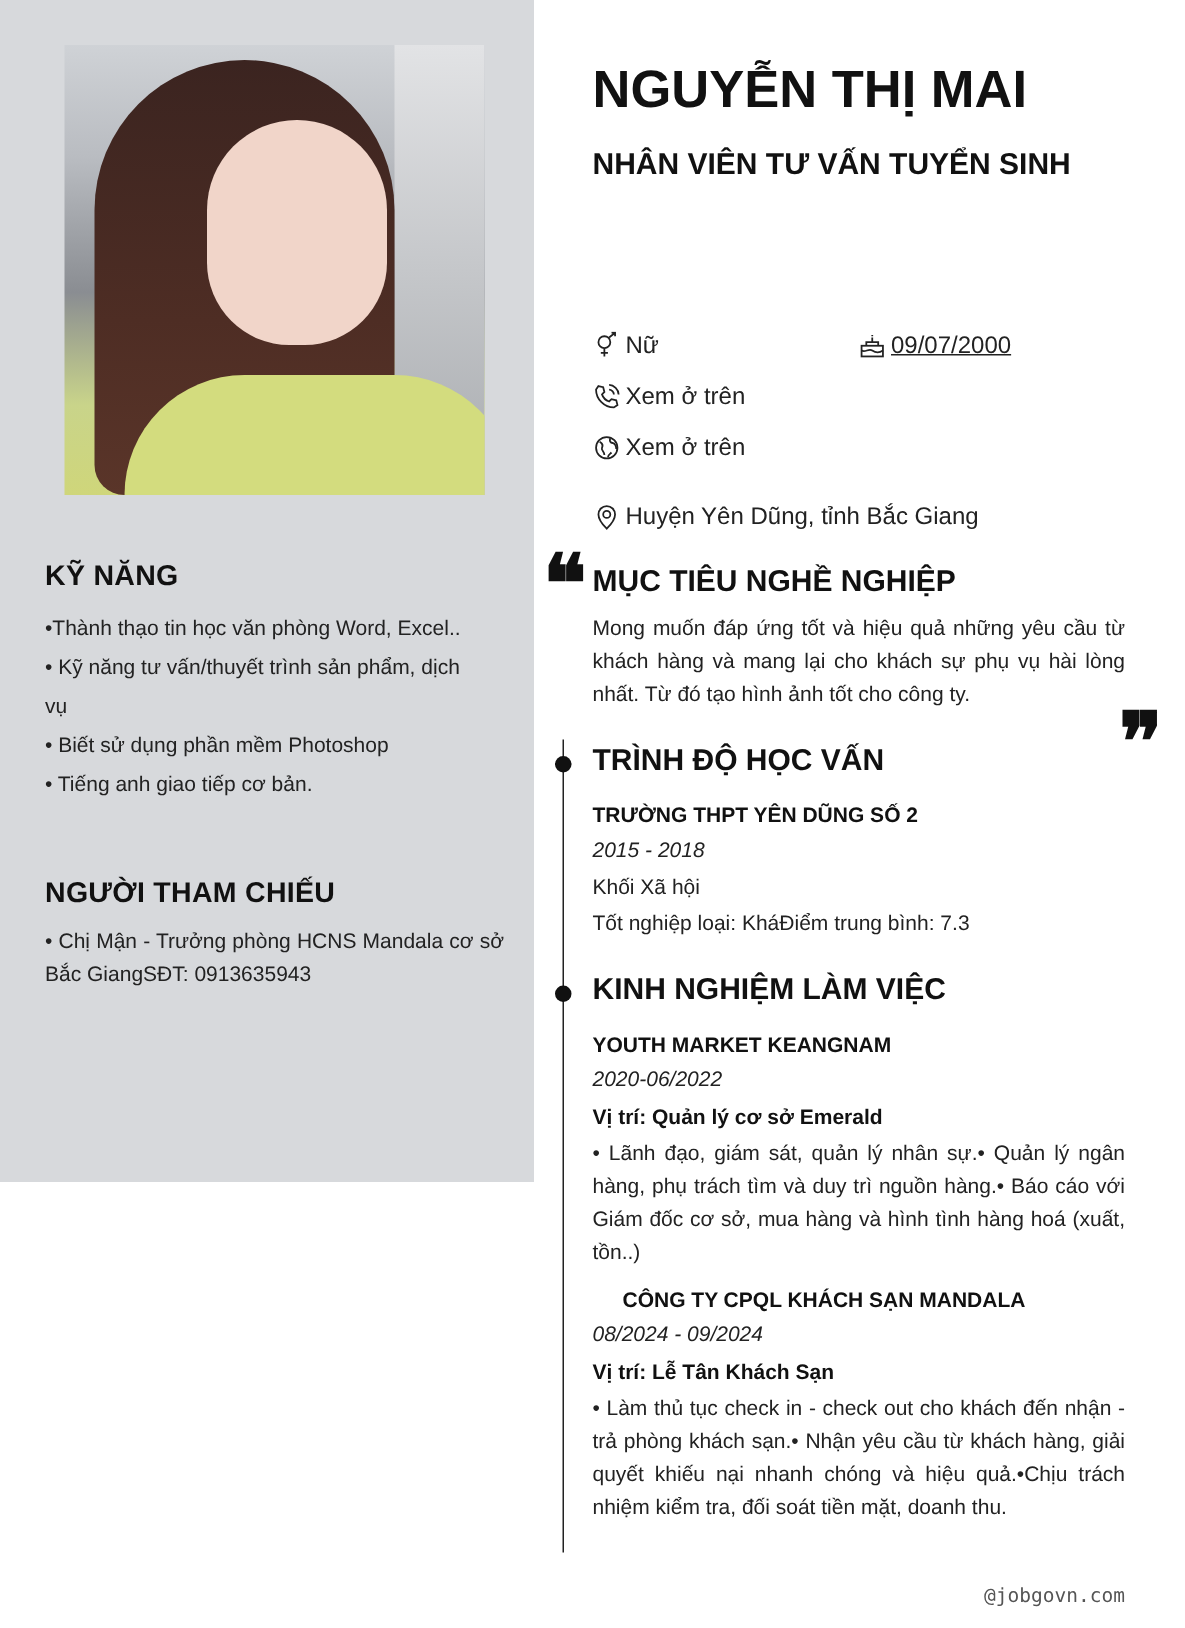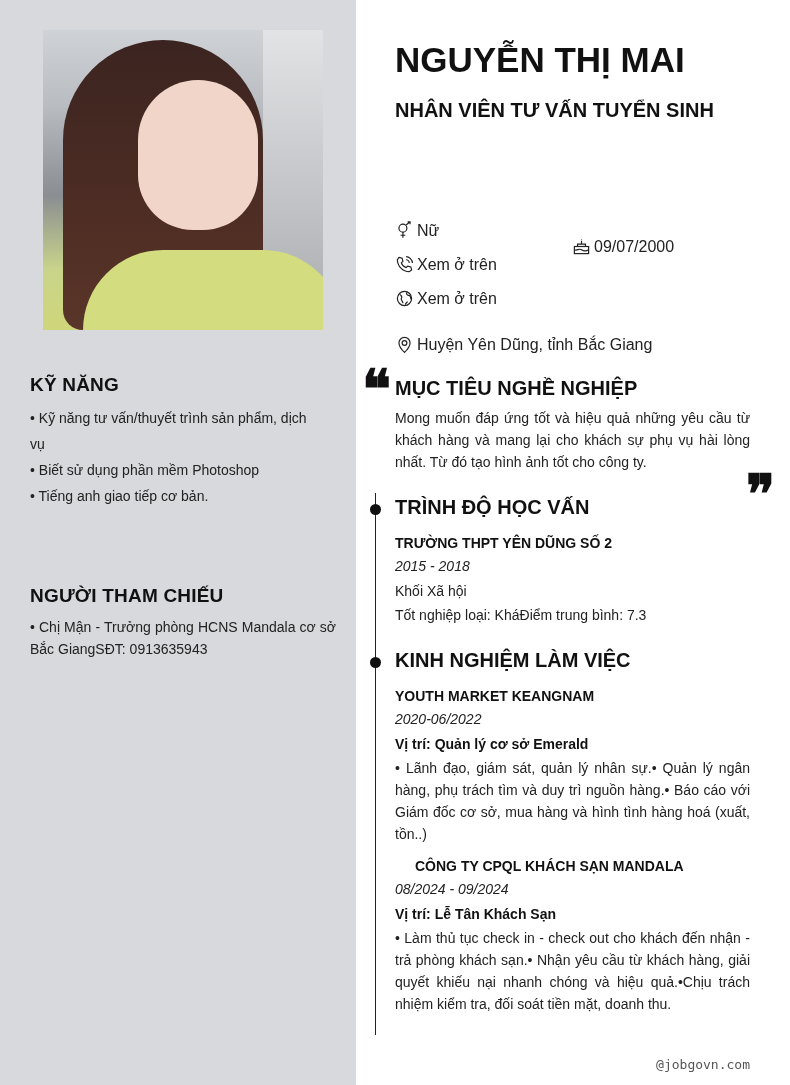--- a/index.html
+++ b/index.html
@@ -1,19 +1,19 @@
 <!DOCTYPE html>
 <html><head>
 <meta charset="utf-8">
 <style>
   * { box-sizing: border-box; margin: 0; padding: 0; }
   html, body { width: 790px; height: 1085px; background: #ffffff; overflow: hidden; }
   body { font-family: "Liberation Sans", "DejaVu Sans", sans-serif; color: #222; position: relative; }
 
-  .sidebar { position: absolute; left: 0; top: 0; width: 356px; height: 1085px; background: #d7d9dc; }
+  .sidebar { position: absolute; left: 0; top: 0; width: 356px; height: 788px; background: #d7d9dc; }
   .photo { position: absolute; left: 43px; top: 30px; width: 280px; height: 300px; overflow: hidden;
     background: linear-gradient(180deg, #cfd2d6 0%, #b9bcc1 25%, #8a8d92 55%, #c9d48a 80%, #cfd67a 100%); }
   .photo .hair { position: absolute; left: 20px; top: 10px; width: 200px; height: 290px; border-radius: 100px 100px 20px 20px;
     background: linear-gradient(180deg, #3b2420 0%, #4e2d24 60%, #5a3529 100%); }
   .photo .face { position: absolute; left: 95px; top: 50px; width: 120px; height: 150px; border-radius: 60px 60px 55px 55px; background: #f1d5c9; }
   .photo .shirt { position: absolute; left: 40px; top: 220px; width: 260px; height: 100px; border-radius: 80px 80px 0 0; background: #d3dc7e; }
   .photo .seat { position: absolute; right: 0; top: 0; width: 60px; height: 300px; background: linear-gradient(180deg,#e2e3e5,#a8abaf); }
 
   .side-h { position: absolute; left: 30px; font-size: 19px; font-weight: bold; color: #111; letter-spacing: 0.2px; }
   .side-list { position: absolute; left: 30px; width: 306px; font-size: 14px; color: #222; line-height: 26px; }
@@ -45,40 +45,41 @@
 <div class="sidebar">
   <div class="photo">
     <div class="seat"></div>
     <div class="hair"></div>
     <div class="shirt"></div>
     <div class="face"></div>
   </div>
 
   <div class="side-h" style="top:374px;">KỸ NĂNG</div>
   <div class="side-list" style="top:405px;">
+    <div>•Thành thạo tin học văn phòng Word, Excel..</div>
     <div style="width:282px;">• Kỹ năng tư vấn/thuyết trình sản phẩm, dịch vụ</div>
     <div>• Biết sử dụng phần mềm Photoshop</div>
     <div>• Tiếng anh giao tiếp cơ bản.</div>
   </div>
 
   <div class="side-h" style="top:585px;">NGƯỜI THAM CHIẾU</div>
   <div class="side-para" style="top:616px;">• Chị Mận - Trưởng phòng HCNS Mandala cơ sở Bắc GiangSĐT: 0913635943</div>
 </div>
 
 <div class="name">NGUYỄN THỊ MAI</div>
 <div class="title">NHÂN VIÊN TƯ VẤN TUYỂN SINH</div>
 
 <div class="info" style="left:395px; top:221px;">
   <svg viewBox="0 0 24 24" fill="none" stroke="#222" stroke-width="1.5">
       <circle cx="10" cy="9" r="5"></circle>
       <path d="M10 14v7M7 18h6M14 5l5-4M16 1h3v3"></path>
     </svg>
   <span>Nữ</span>
 </div>
-<div class="info" style="left:572px; top:237px;">
+<div class="info" style="left:572px; top:221px;text-decoration:underline;">
   <svg viewBox="0 0 24 24" fill="none" stroke="#222" stroke-width="1.5">
       <rect x="3" y="12" width="18" height="9"></rect>
       <path d="M3 16c3 2 6-2 9 0s6 2 9 0M7 12V9h10v3M12 9V5M12 3v1"></path>
     </svg>
   <span>09/07/2000</span>
 </div>
 <div class="info" style="left:395px; top:255px;">
   <svg viewBox="0 0 24 24" fill="none" stroke="#222" stroke-width="1.5">
       <path d="M5 3l4 1 1 4-2 2c1 3 3 5 6 6l2-2 4 1 1 4-3 2C10 21 3 14 3 6z"></path>
       <path d="M14 6c2 0 4 2 4 4M14 2c4 0 8 4 8 8"></path>

